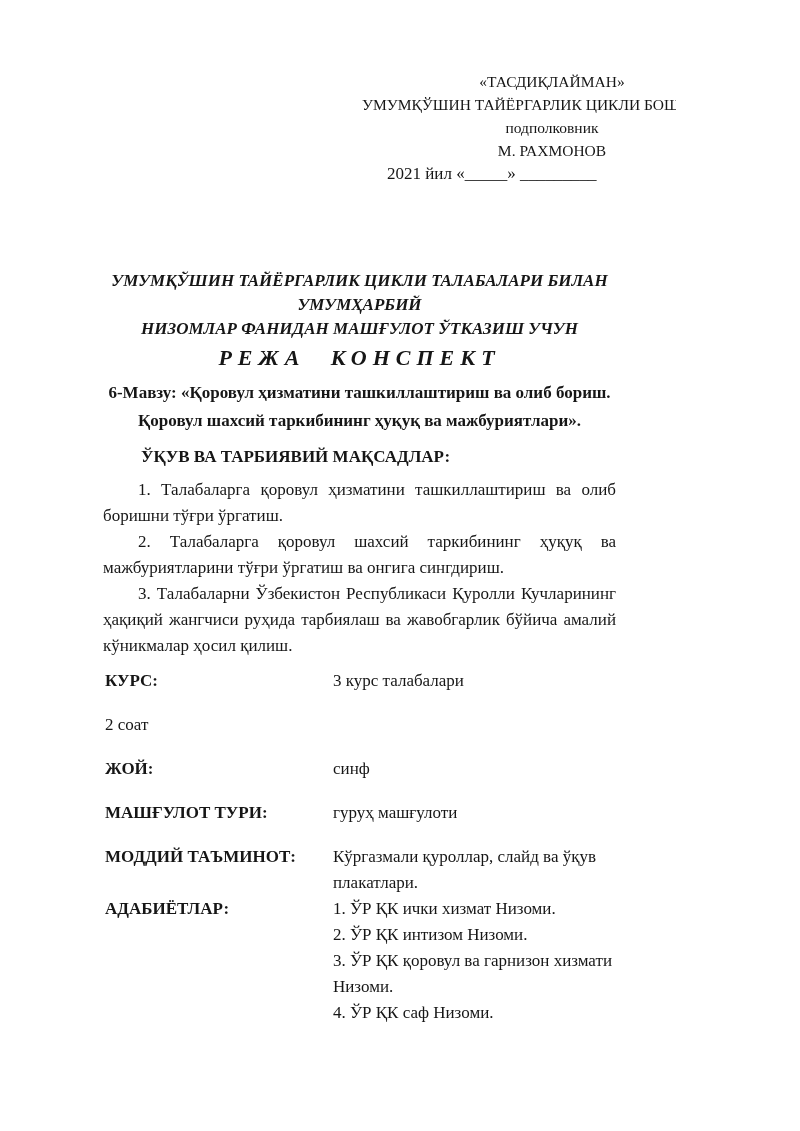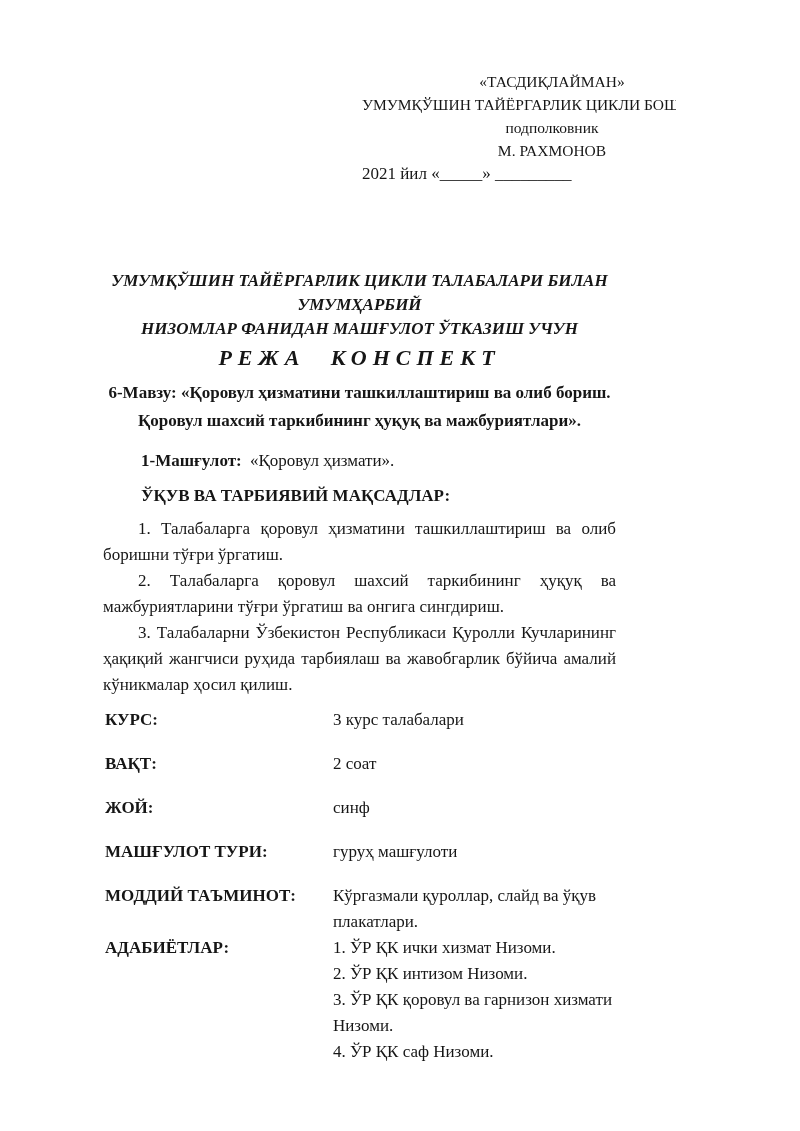--- a/index.html
+++ b/index.html
@@ -25,21 +25,21 @@
   .approval {
     margin-left: 362px;
     width: 380px;
     font-size: 15.5px;
     line-height: 23px;
   }
   .ap-stamp   { text-align: center; }
   .ap-position{ white-space: nowrap; }
   .ap-rank    { text-align: center; }
   .ap-name    { text-align: center; }
-  .ap-date    { text-align: left; font-size: 17px; }
+  .ap-date    { text-align: left; font-size: 17px; margin-left: 25px; }
 
   
   .title-block {
     margin: 84px 60px 0 103px;
     text-align: center;
     font-weight: bold;
     font-size: 17px;
     line-height: 24px;
     font-style: italic;
   }
@@ -111,42 +111,37 @@
     <div>УМУМҚЎШИН ТАЙЁРГАРЛИК ЦИКЛИ ТАЛАБАЛАРИ БИЛАН УМУМҲАРБИЙ</div>
     <div>НИЗОМЛАР ФАНИДАН МАШҒУЛОТ ЎТКАЗИШ УЧУН</div>
     <div class="t-main">РЕЖА КОНСПЕКТ</div>
   </section>
 
   <section class="topic">
     <div>6-Мавзу: «Қоровул ҳизматини ташкиллаштириш ва олиб бориш.</div>
     <div>Қоровул шахсий таркибининг ҳуқуқ ва мажбуриятлари».</div>
   </section>
 
-  <p class="lesson">
-    <span class="b">1-Машғулот:</span>
-    <span class="lesson-text">«Қоровул ҳизмати».</span>
-  </p>
 
   <p class="obj-heading">ЎҚУВ ВА ТАРБИЯВИЙ МАҚСАДЛАР:</p>
 
   <div class="objectives">
     <p class="obj-item">1. Талабаларга қоровул ҳизматини ташкиллаштириш ва олиб боришни тўғри ўргатиш.</p>
     <p class="obj-item">2. Талабаларга қоровул шахсий таркибининг ҳуқуқ ва мажбуриятларини тўғри ўргатиш ва онгига сингдириш.</p>
     <p class="obj-item">3. Талабаларни Ўзбекистон Республикаси Қуролли Кучларининг ҳақиқий жангчиси руҳида тарбиялаш ва жавобгарлик бўйича амалий кўникмалар ҳосил қилиш.</p>
   </div>
 
   <div class="details">
 
     <div class="detail-row spaced">
       <div class="d-label">КУРС:</div>
       <div class="d-value">3 курс талабалари</div>
     </div>
 
     <div class="detail-row spaced">
-      <div class="d-label">ВАҚТ:</div>
       <div class="d-value">2 соат</div>
     </div>
 
     <div class="detail-row spaced">
       <div class="d-label">ЖОЙ:</div>
       <div class="d-value">синф</div>
     </div>
 
     <div class="detail-row spaced">
       <div class="d-label">МАШҒУЛОТ ТУРИ:</div>

